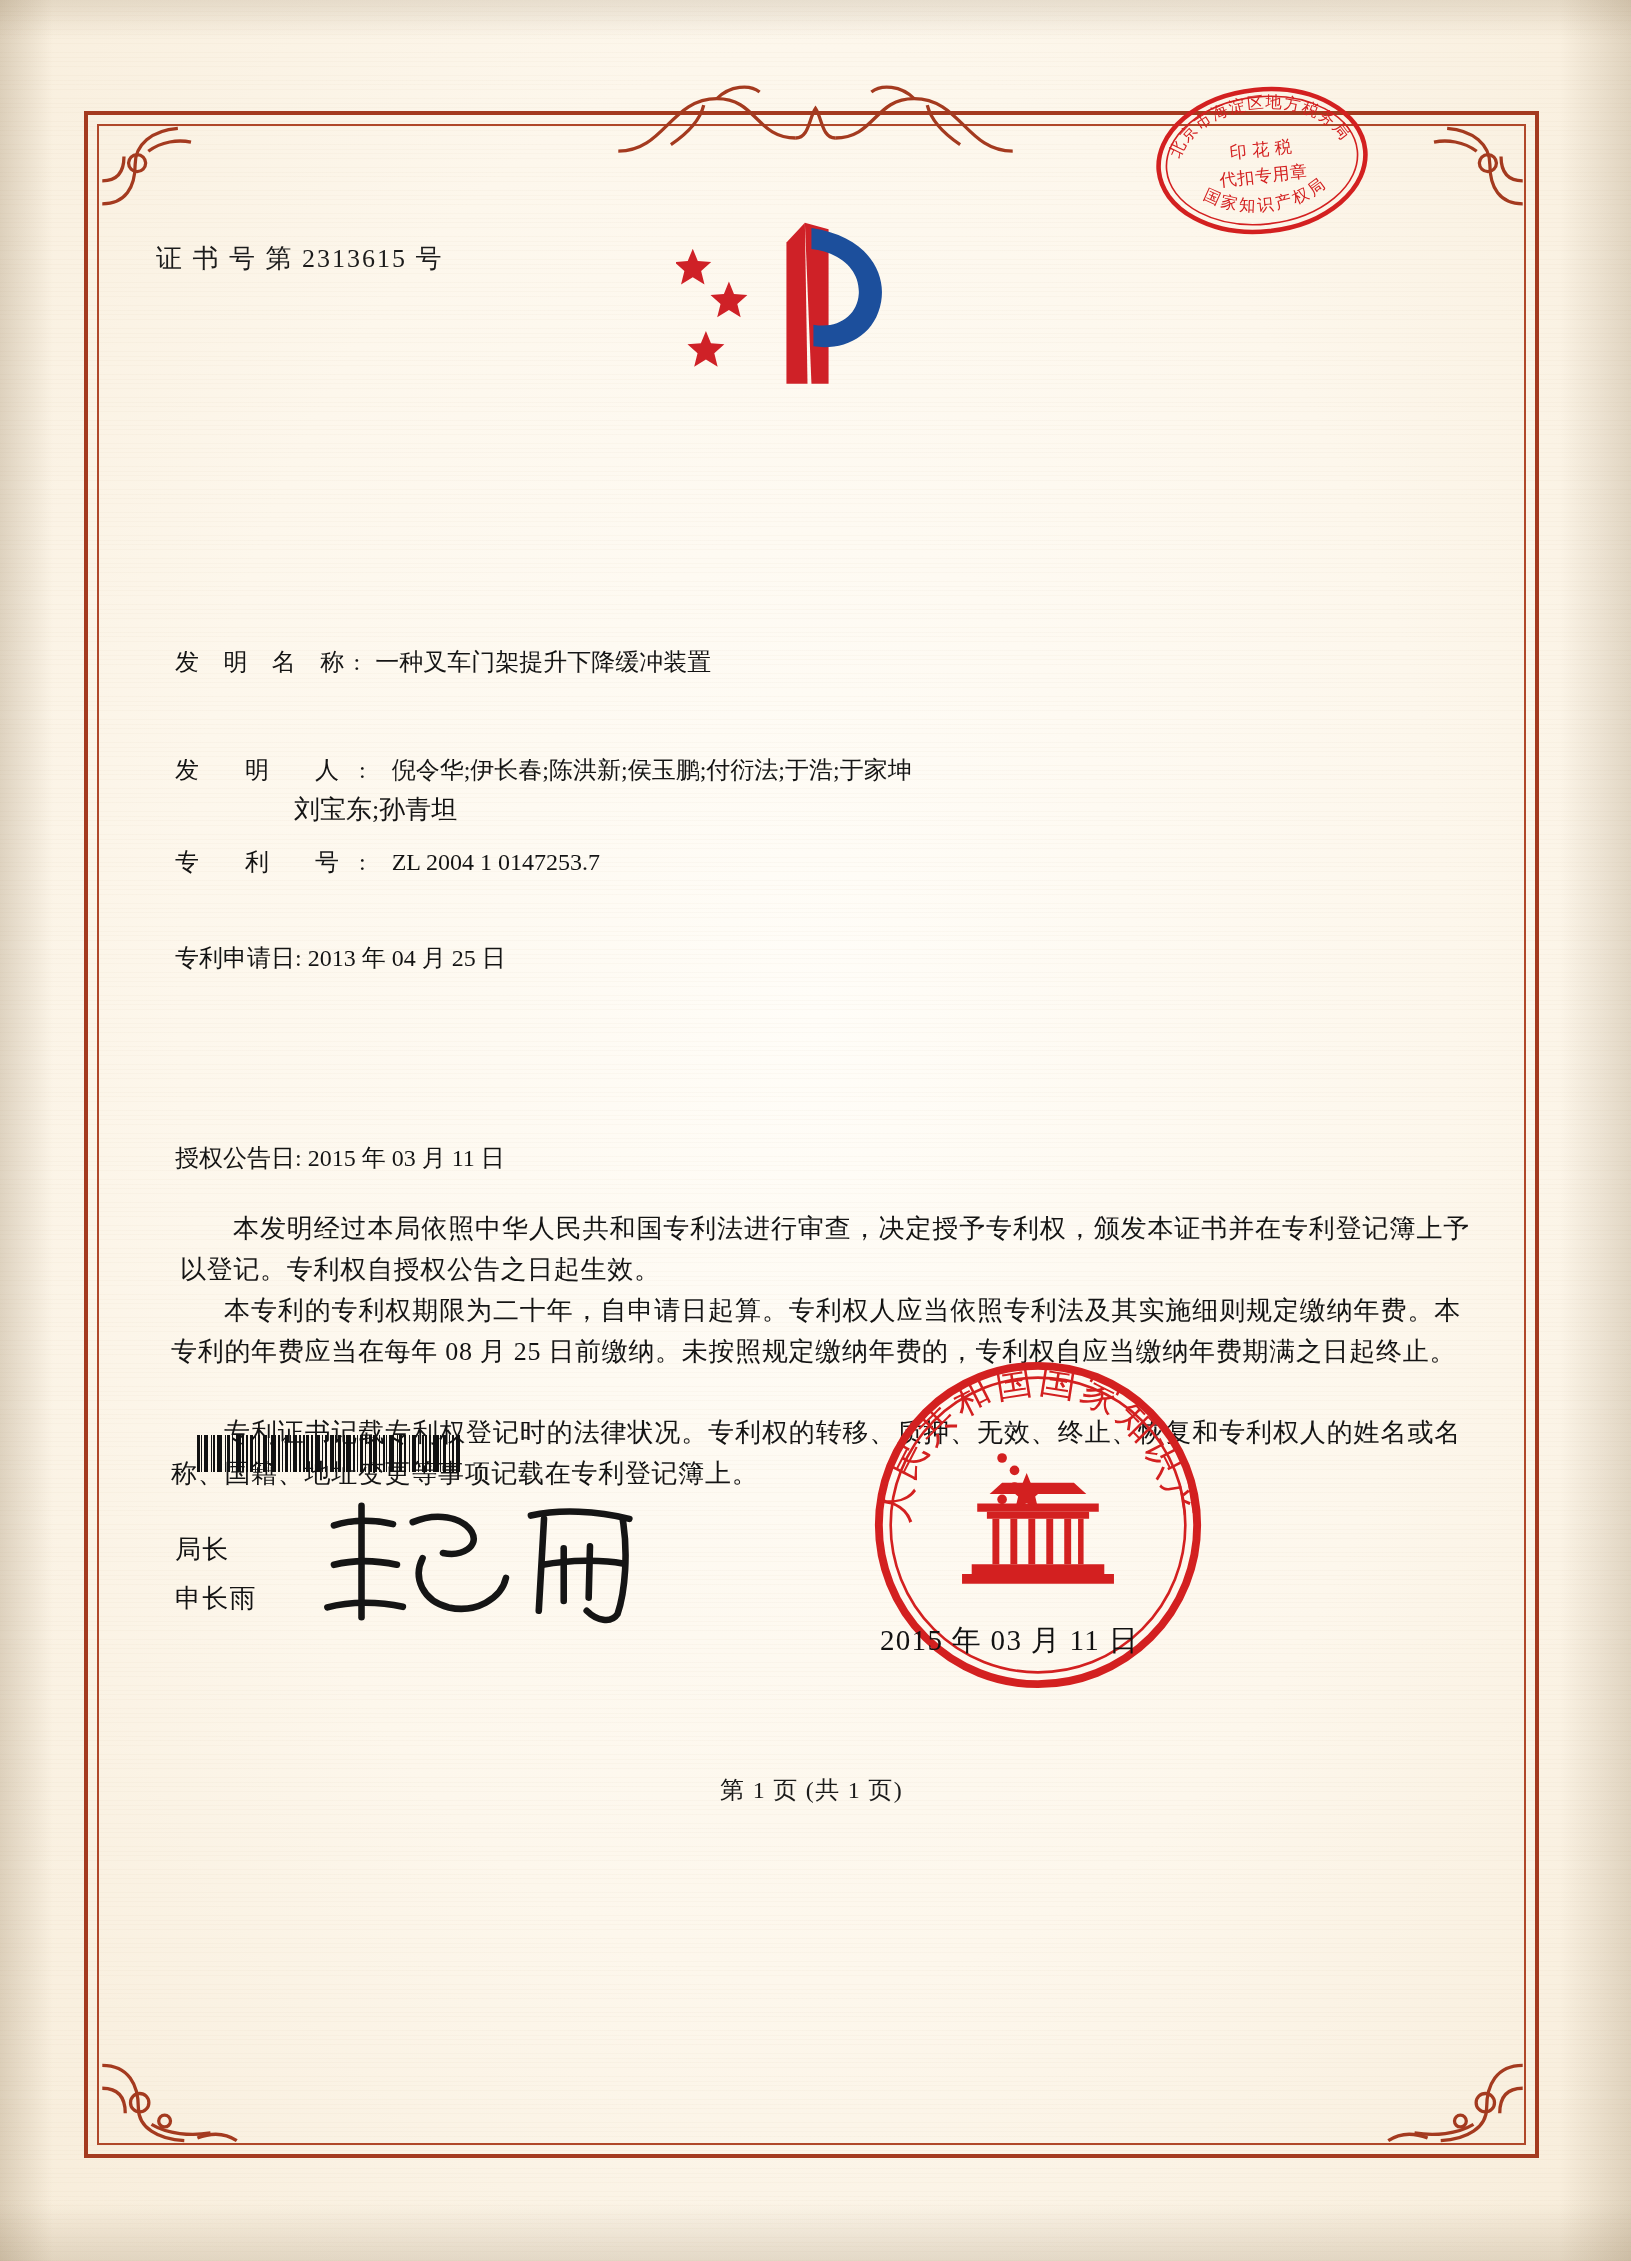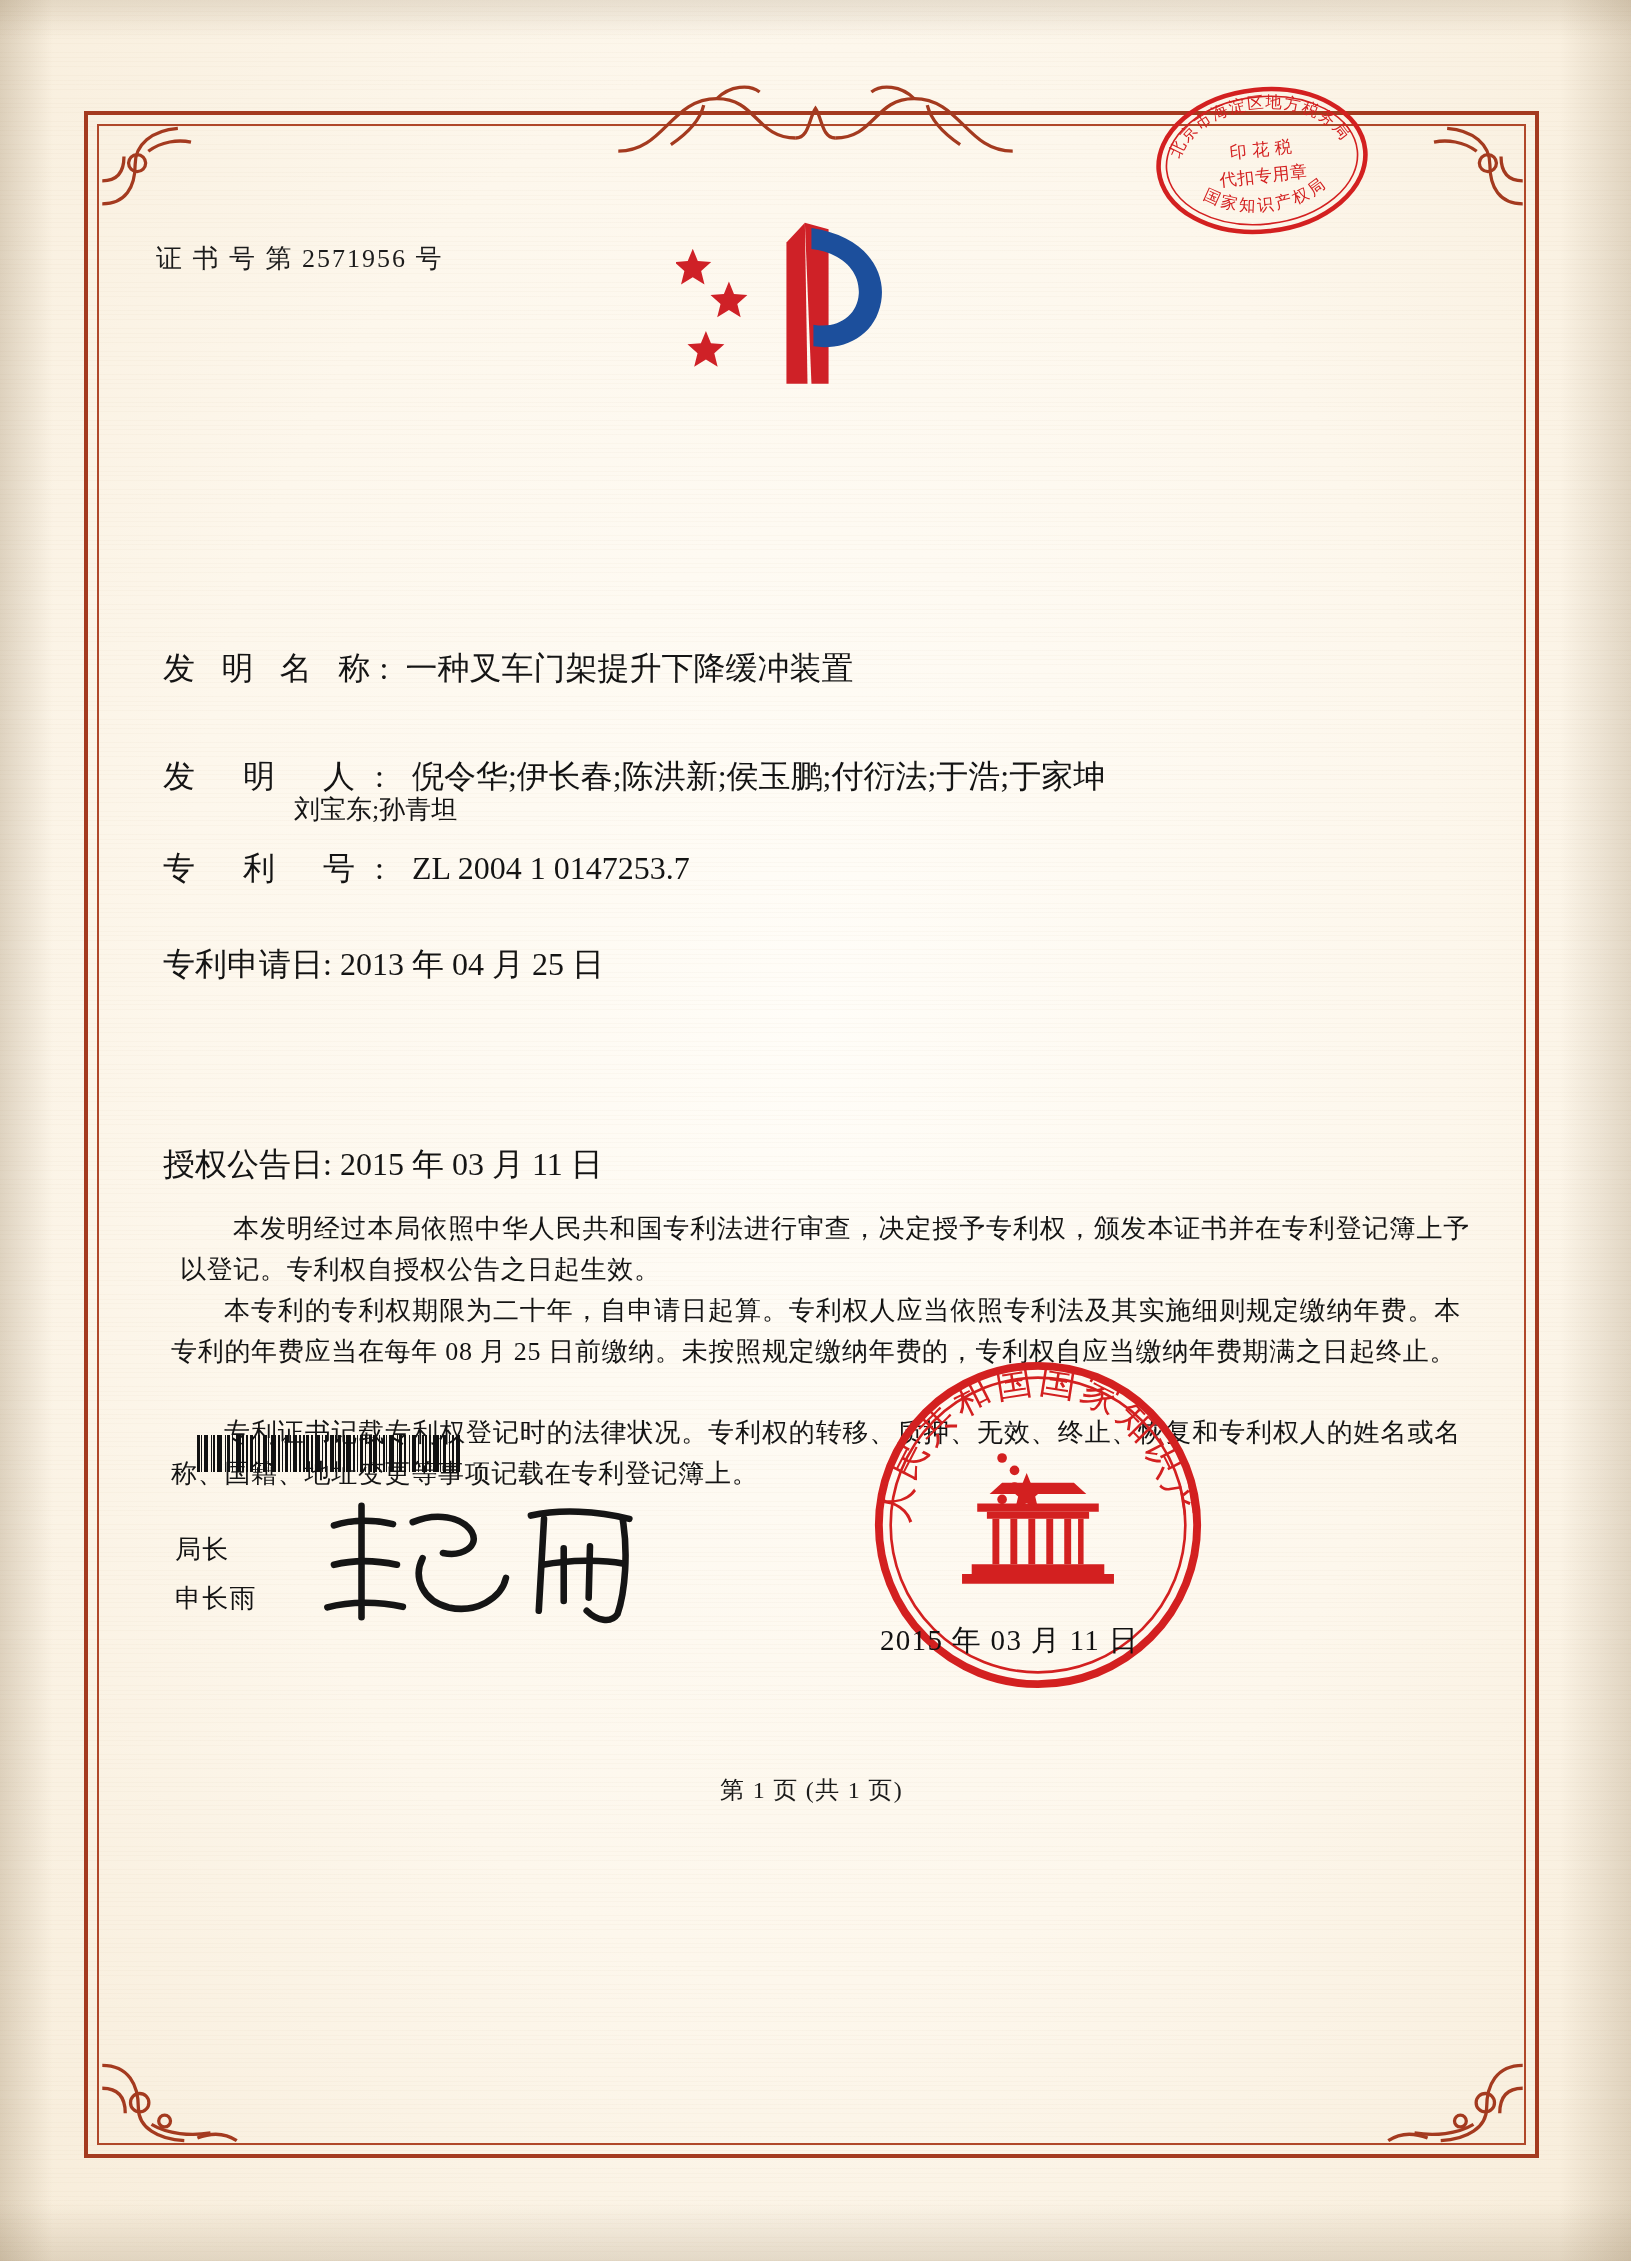--- a/index.html
+++ b/index.html
@@ -106,22 +106,22 @@
     font-weight: bold;
     letter-spacing: 22.4px;
     color: #111;
     text-indent: 22.4px;
     font-family: "DejaVu Serif", "Liberation Serif", serif;
   }
 
   
   .field {
     position: absolute;
-    left: 66px;
-    font-size: 32px;
+    left: 78px;
+    font-size: 24px;
     color: #141414;
     white-space: nowrap;
     line-height: 1.55;
   }
   .flabel {
     display: inline-block;
     color: #141414;
   }
   .lbl-sp4 { letter-spacing: 9.2px; }
   .lbl-sp6 { letter-spacing: 20px; }
@@ -257,21 +257,21 @@
       <path d="M5 130 C 30 130, 40 145, 40 168"></path>
       <circle cx="62" cy="152" r="14"></circle>
       <circle cx="100" cy="180" r="9"></circle>
       <path d="M80 185 C 105 200, 140 203, 170 198"></path>
       <path d="M150 206 C 175 196, 195 200, 210 210"></path>
     </g>
   </svg>
 
   <div class="content">
 
-    <div class="cert-number">证 书 号 第 2571956 号</div>
+    <div class="cert-number">证 书 号 第 2313615 号</div>
 
     <svg class="logo" viewBox="0 0 400 290">
       <g fill="#cf2127">
         <path d="M30 70 l9 22 24 2 -18 16 6 24 -21 -13 -21 13 6 -24 -18 -16 24 -2z" transform="translate(0,-10) scale(0.85)"></path>
         <path d="M30 70 l9 22 24 2 -18 16 6 24 -21 -13 -21 13 6 -24 -18 -16 24 -2z" transform="translate(55,40) scale(0.85)"></path>
         <path d="M30 70 l9 22 24 2 -18 16 6 24 -21 -13 -21 13 6 -24 -18 -16 24 -2z" transform="translate(20,115) scale(0.85)"></path>
       </g>
       <path d="M168 40 L196 10 L200 255 L168 255 Z" fill="#cf2127"></path>
       <path d="M196 10 L206 255 L232 255 L232 20 Z" fill="#cf2127"></path>
       <path d="M206 18 C 290 30, 320 85, 312 130 C 303 182, 256 205, 209 198 L209 165 C 248 172, 276 150, 278 118 C 280 82, 250 55, 206 50 Z" fill="#1c4f9c"></path>

